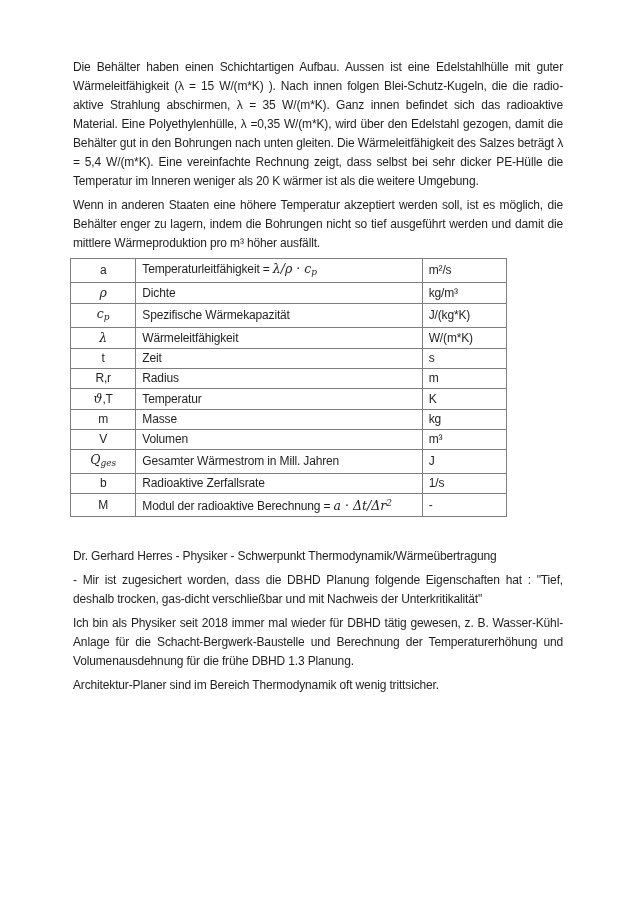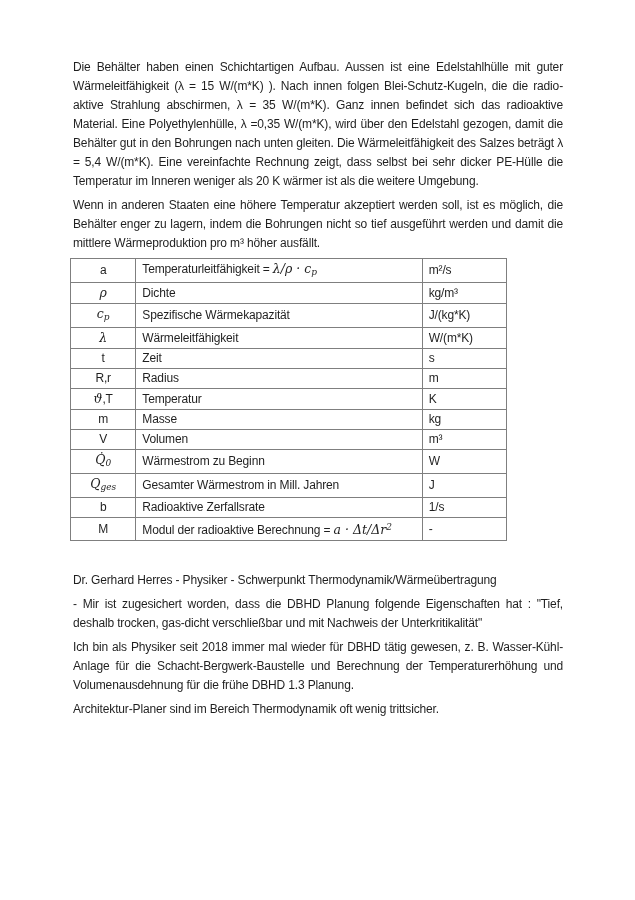--- a/index.html
+++ b/index.html
@@ -119,25 +119,20 @@
           <td class="sym"><span class="seg-r">m</span></td>
           <td class="desc"><span class="seg-r">Masse</span></td>
           <td class="unit"><span class="seg-r">kg</span></td>
         </tr>
         <tr>
           <td class="sym"><span class="seg-r">V</span></td>
           <td class="desc"><span class="seg-r">Volumen</span></td>
           <td class="unit"><span class="seg-r">m³</span></td>
         </tr>
         <tr>
-          <td class="sym"><span class="seg-m">Q̇</span><span class="seg-msub">0</span></td>
-          <td class="desc"><span class="seg-r">Wärmestrom zu Beginn</span></td>
-          <td class="unit"><span class="seg-r">W</span></td>
-        </tr>
-        <tr>
           <td class="sym"><span class="seg-m">Q</span><span class="seg-msub">ges</span></td>
           <td class="desc"><span class="seg-r">Gesamter Wärmestrom in Mill. Jahren</span></td>
           <td class="unit"><span class="seg-r">J</span></td>
         </tr>
         <tr>
           <td class="sym"><span class="seg-r">b</span></td>
           <td class="desc"><span class="seg-r">Radioaktive Zerfallsrate</span></td>
           <td class="unit"><span class="seg-r">1/s</span></td>
         </tr>
         <tr>

